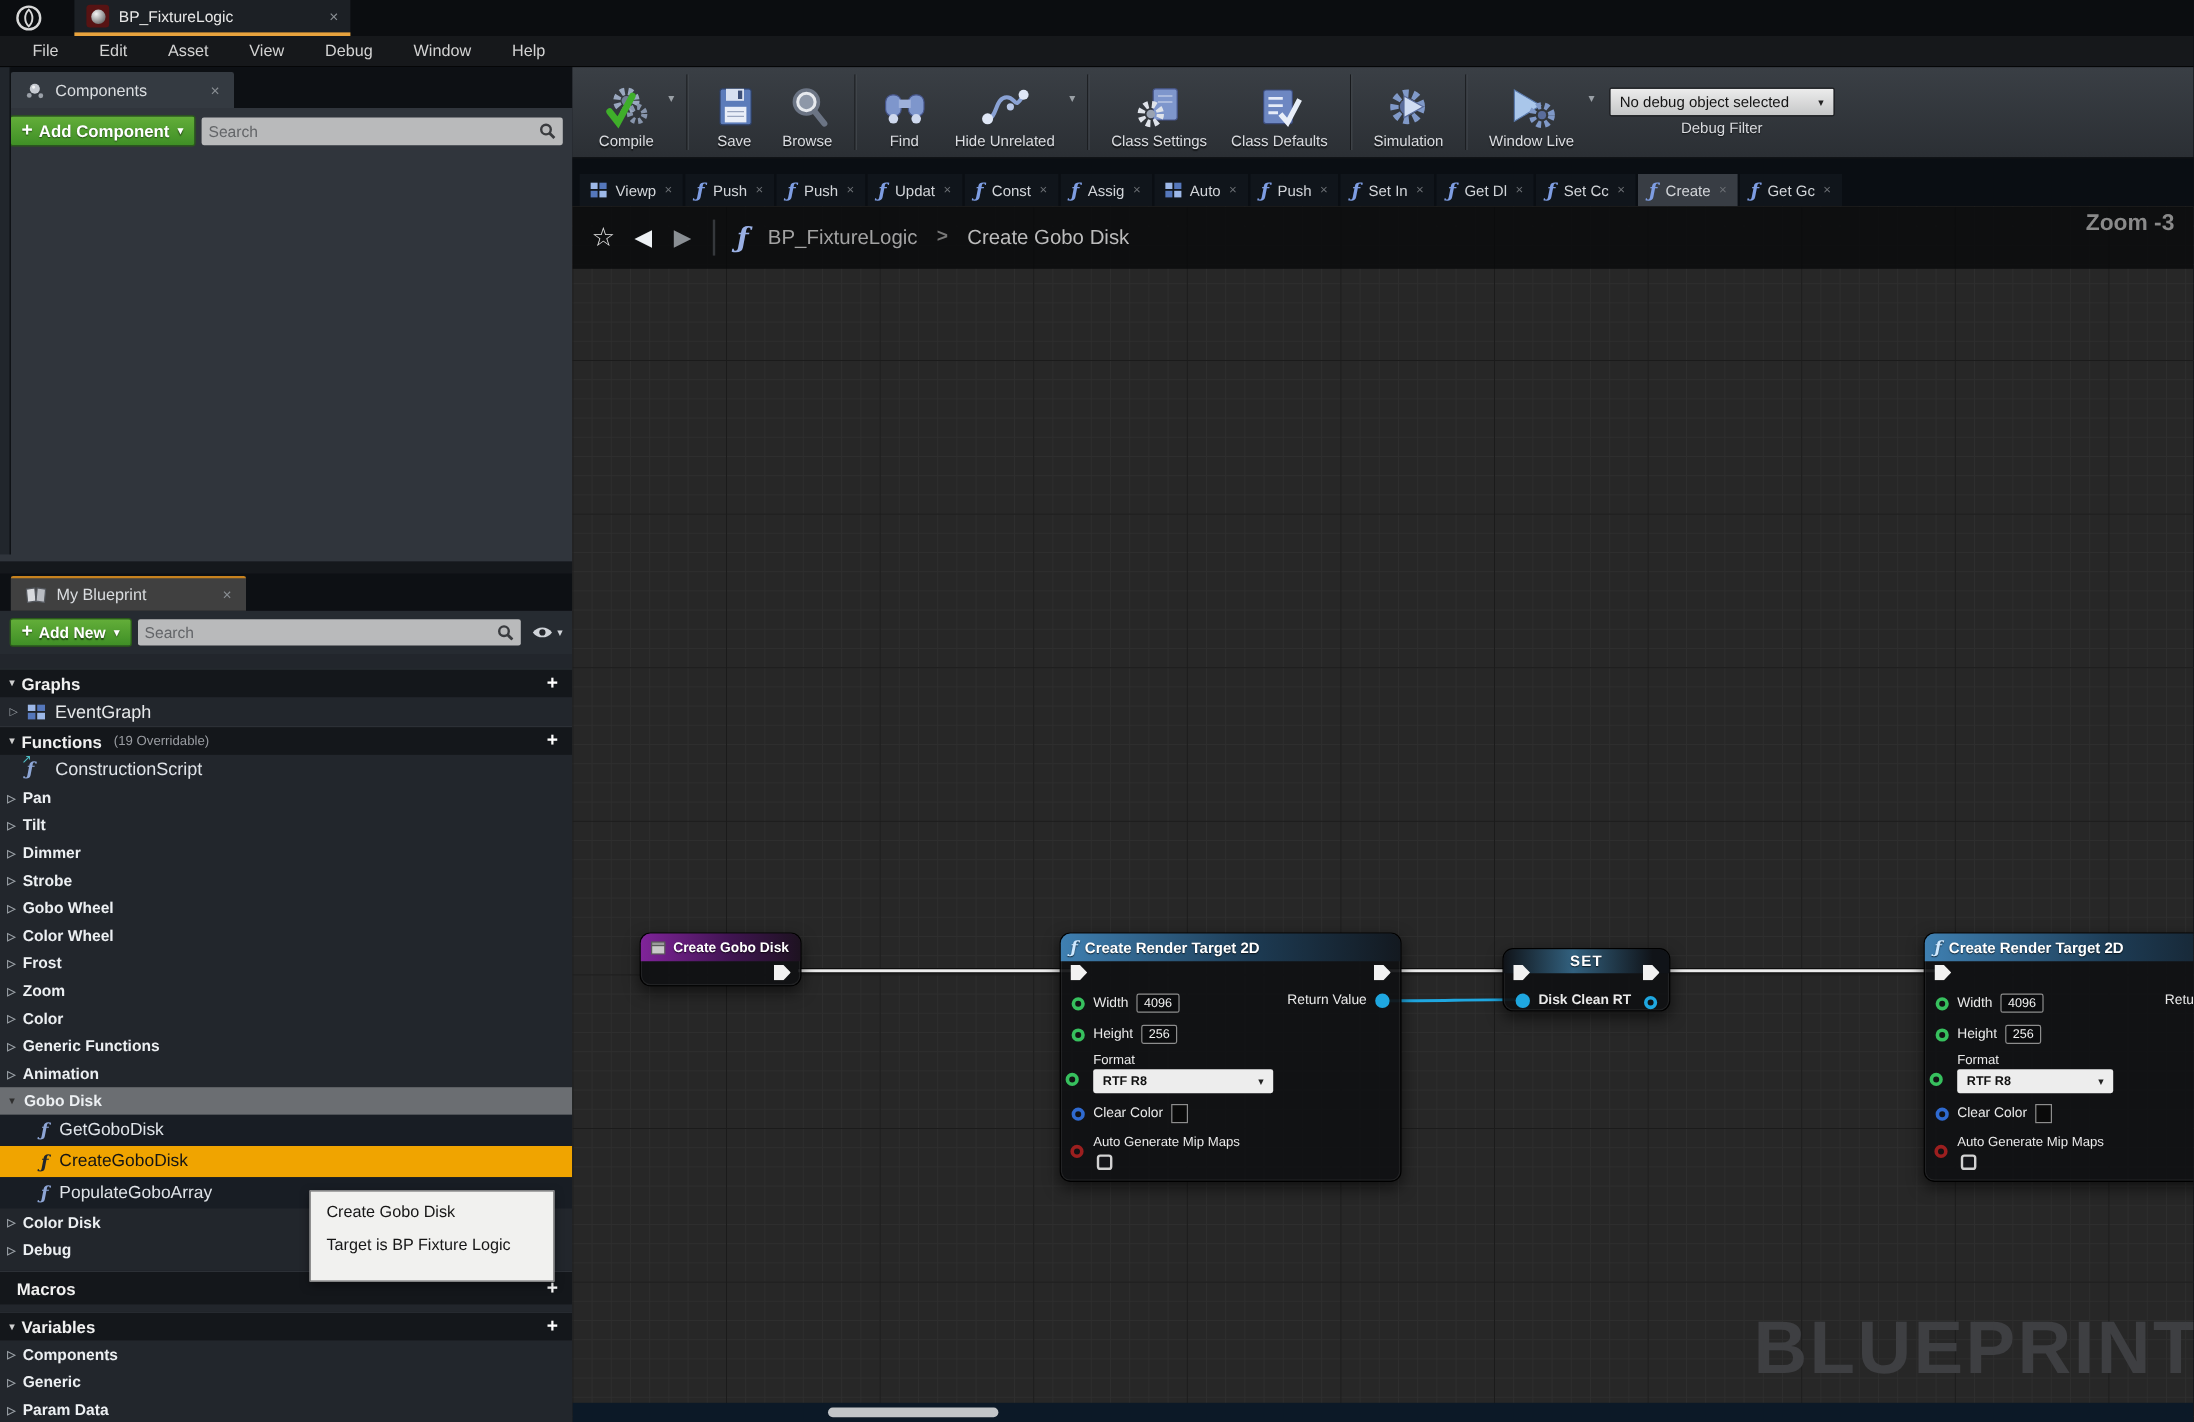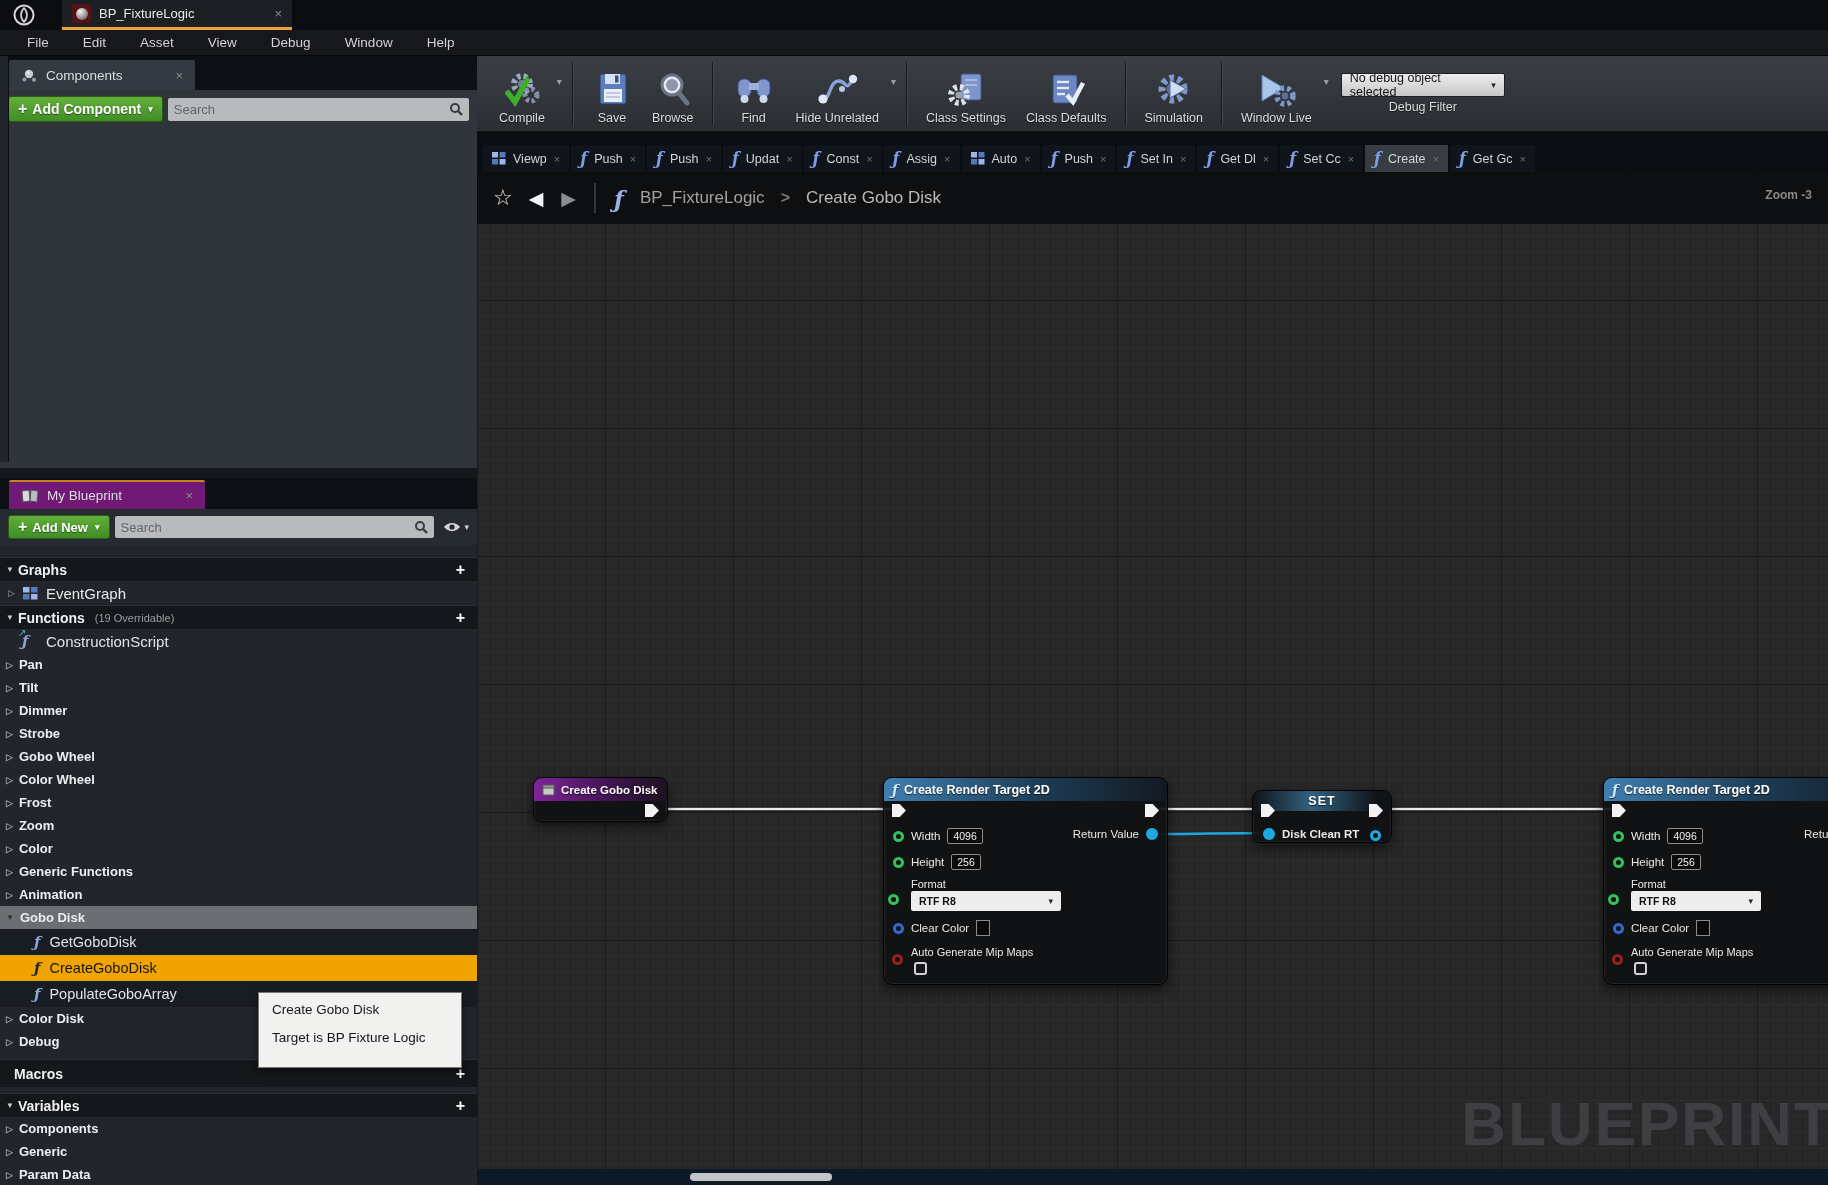--- a/index.html
+++ b/index.html
@@ -18,21 +18,21 @@
 
   
   .menu-bar { position:absolute; left:0; top:30px; width:100%; height:26px; background:#16181b; display:flex; align-items:center; padding-left:10px; border-bottom:1px solid #050607; }
   .menu-item { color:#d2d2d2; font-size:13.5px; padding:0 17px; }
 
   
   .left-col { position:absolute; left:0; top:56px; width:477px; height:1129px; background:#15181c; }
   .left-rail { position:absolute; left:0; top:0; width:9px; height:406px; background:#21262c; border-right:1px solid #0c0e11; }
   .panel-tabstrip { height:34px; background:#0d1014; display:flex; align-items:flex-end; padding-left:9px; }
   .panel-tab { height:30px; display:flex; align-items:center; gap:8px; padding:0 12px; background:#343a41; border-radius:2px 2px 0 0; min-width:186px; }
-  .panel-tab.orange-top { border-top:2px solid #c8821e; background:#701a75; }
+  .panel-tab.orange-top { border-top:2px solid #c8821e; background:#404040; }
   .panel-tab-label { color:#dadde0; font-size:13.5px; flex:1; }
 
   .comp-body { height:378px; background:#30353c; padding:6px 8px; }
   .btn-row { display:flex; gap:5px; align-items:center; }
   .green-btn { background:linear-gradient(#63ae39,#3f8f26); border:1px solid #2a5c19; border-radius:3px; color:#fff; font-weight:bold; display:flex; align-items:center; gap:5px; padding:0 9px; height:26px; text-shadow:0 1px 1px rgba(0,0,0,.5); }
   .green-btn .plus { font-size:16px; }
   .green-btn .caret { font-size:9px; margin-left:2px; }
   .searchbox { flex:1; height:23px; background:#b9babb; border-radius:2px; display:flex; align-items:center; padding:0 6px; }
   .searchbox input { flex:1; border:0; background:transparent; outline:none; font-size:13px; color:#3c3e40; font-family:"Liberation Sans",sans-serif; }
   .searchbox input::placeholder { color:#636568; }
@@ -62,21 +62,21 @@
   .first-header { margin-top:12px; }
 
   
   .right-col { position:absolute; left:477px; top:56px; width:1351px; height:1129px; }
   .toolbar { height:76px; background:linear-gradient(#3a3f45,#2b2f34); display:flex; align-items:stretch; padding-left:12px; border-bottom:1px solid #101214; }
   .tb-btn { display:flex; flex-direction:column; align-items:center; justify-content:flex-end; padding:4px 10px 6px; gap:2px; }
   .tb-label { color:#dadce0; font-size:12.5px; white-space:nowrap; text-shadow:0 1px 1px rgba(0,0,0,.6); }
   .tb-caret { color:#9aa0a6; font-size:10px; align-self:center; margin:0 2px 24px; }
   .tb-sep { width:2px; margin:6px 8px; background:linear-gradient(#17191c,#17191c); border-right:1px solid #42474d; }
   .debug-group { display:flex; flex-direction:column; align-items:center; justify-content:center; gap:3px; margin-left:10px; }
-  .debug-dd { width:164px; height:24px; background:linear-gradient(#ececec,#c6c7c8); border:1px solid #1d1f22; border-radius:2px; display:flex; align-items:center; padding:1px 8px; gap:18px; }
+  .debug-dd { width:188px; height:24px; background:linear-gradient(#ececec,#c6c7c8); border:1px solid #1d1f22; border-radius:2px; display:flex; align-items:center; padding:1px 8px; gap:18px; }
   .debug-dd span.txt { color:#141414; font-size:12.5px; flex:1; }
   .debug-dd .dd-caret { color:#222; font-size:9px; }
 
   .graphtab-strip { height:40px; background:#0a0e13; display:flex; align-items:flex-end; padding-left:6px; overflow:hidden; }
   .gtab { height:27px; display:flex; align-items:center; gap:7px; padding:0 9px; background:#10151b; margin-right:2px; white-space:nowrap; }
   .gtab.active { background:#383d44; }
   .gtab .gtab-label { color:#d2d5d9; font-size:12.5px; }
   .gtab .x { font-size:11px; color:#6d7176; }
   .gtab .fn-glyph { font-size:16px; color:#7e9de2; }
 
@@ -91,21 +91,21 @@
     background-size:128px 128px,128px 128px,16px 16px,16px 16px; }
   .crumb-bar { position:absolute; left:0; top:0; width:100%; height:52px; background:rgba(9,10,11,.82); display:flex; align-items:center; padding-left:16px; gap:16px; }
   .crumb-star { color:#e8e8e8; font-size:22px; }
   .nav-back { color:#eef2f5; font-size:19px; }
   .nav-fwd { color:#8a8f94; font-size:19px; margin-left:2px; }
   .crumb-sep { width:2px; height:30px; background:#35383c; margin:0 2px; }
   .crumb-fn { font-family:"DejaVu Serif",serif; font-style:italic; font-weight:bold; font-size:23px; color:#9ab0e4; }
   .crumb-root { color:#a2a2a2; font-size:17px; }
   .crumb-chev { color:#787878; font-size:16px; font-weight:bold; }
   .crumb-cur { color:#bcbcbc; font-size:17px; }
-  .zoom-label { position:absolute; top:16px; right:16px; color:#8a8a8a; font-size:12px; font-weight:bold; }
+  .zoom-label { position:absolute; top:4px; right:16px; color:#8a8a8a; font-size:19px; font-weight:bold; }
   .watermark { position:absolute; right:-6px; bottom:26px; font-size:62px; font-weight:bold; letter-spacing:2px; color:#3e3f42; white-space:nowrap; }
   .bottom-strip { position:absolute; left:0; bottom:0; width:100%; height:16px; background:#0c1927; }
   .hscroll { position:absolute; left:213px; bottom:4px; width:142px; height:8px; background:#c2c5c8; border-radius:4px; }
 
   svg.wires { position:absolute; left:0; top:0; width:1351px; height:1013px; }
 
   
   .bpnode { position:absolute; background:rgba(16,17,19,.93); border:1px solid #000; border-radius:9px; box-shadow:0 5px 12px rgba(0,0,0,.55), inset 0 0 0 1px rgba(255,255,255,.07); }
   .node-head { height:23px; border-radius:8px 8px 0 0; display:flex; align-items:center; gap:6px; padding:0 8px; color:#fff; font-size:12.5px; font-weight:bold; text-shadow:0 1px 1px rgba(0,0,0,.7); }
   .head-purple { background:linear-gradient(90deg,#80249a,#411453 55%,#1d1220); }

